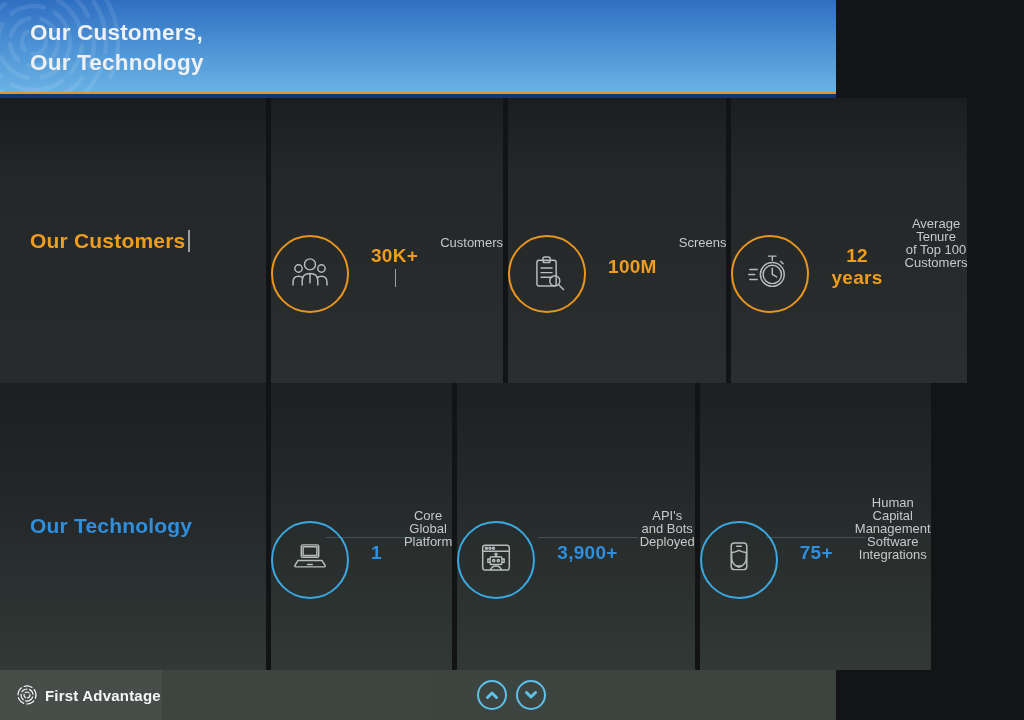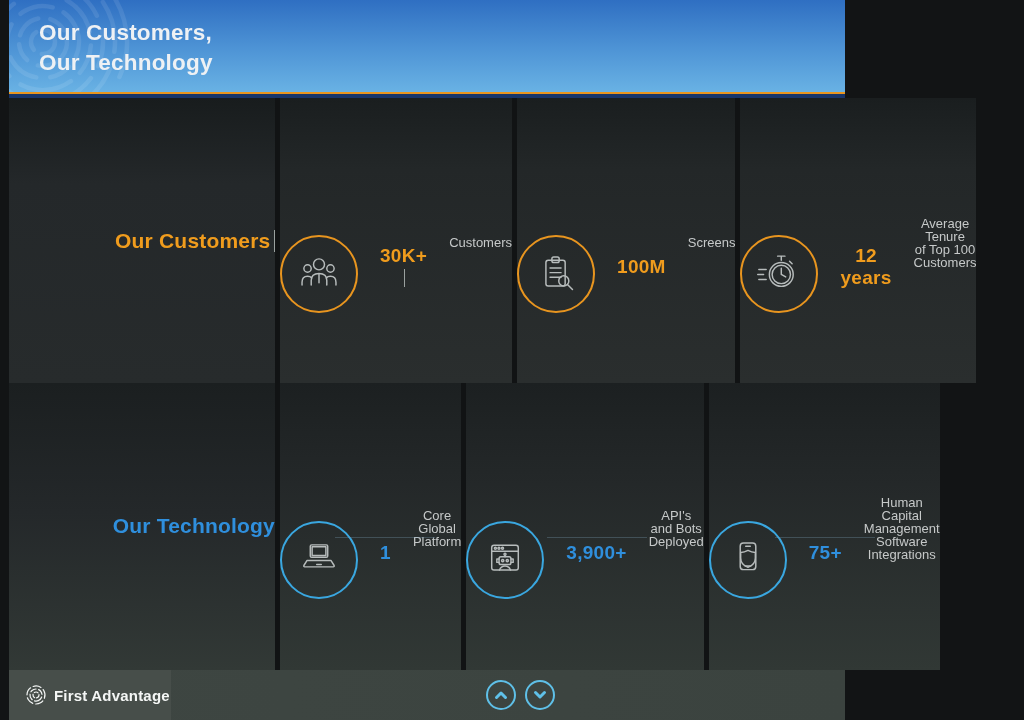--- a/index.html
+++ b/index.html
@@ -2,21 +2,21 @@
 <html><head>
 <meta charset="utf-8">
 <style>
   html,body{margin:0;padding:0;}
   body{
     width:1024px;height:720px;overflow:hidden;
     background:#121415;
     font-family:"Liberation Sans", sans-serif;
     -webkit-font-smoothing:antialiased;
   }
-  .slide{position:relative;width:836px;height:720px;margin-left:9px;}
+  .slide{position:relative;width:836px;height:720px;}
 
   
   .header{
     position:relative;height:92px;
     background:linear-gradient(180deg,#2f6fc2 0%,#4f95d6 55%,#69b2e4 100%);
     overflow:hidden;
   }
   .fp-watermark{position:absolute;left:-18px;top:-14px;opacity:.55;}
   .hdr-title{
     position:absolute;left:30px;top:18px;
@@ -30,21 +30,21 @@
     display:grid;grid-template-columns:266px repeat(4,1fr);
     column-gap:5px;background:#111314;
   }
   .row1{height:285px;}
   .row2{height:287px;}
   .row1{--ring:#e8951f;--num:#f09c1d;}
   .row2{--ring:#3aa7e0;--num:#2f8fdd;}
 
   .label-col{
     background:linear-gradient(180deg,#181c1d 0%,#24282a 30%,#272b2c 100%);
-    padding:131px 0 0 30px;box-sizing:border-box;text-align:right;
+    padding:131px 0 0 30px;box-sizing:border-box;
   }
   .row2 .label-col{background:linear-gradient(180deg,#1b1f20 0%,#24282a 40%,#31387xx 100%);
     background:linear-gradient(180deg,#1b1f20 0%,#24282a 45%,#323936 100%);}
   .row-label{
     font-size:21px;font-weight:700;color:var(--num);letter-spacing:.2px;white-space:nowrap;
   }
   .caret{
     display:inline-block;width:1.5px;height:22px;background:#9aa19f;
     vertical-align:-4px;margin-left:3px;
   }

